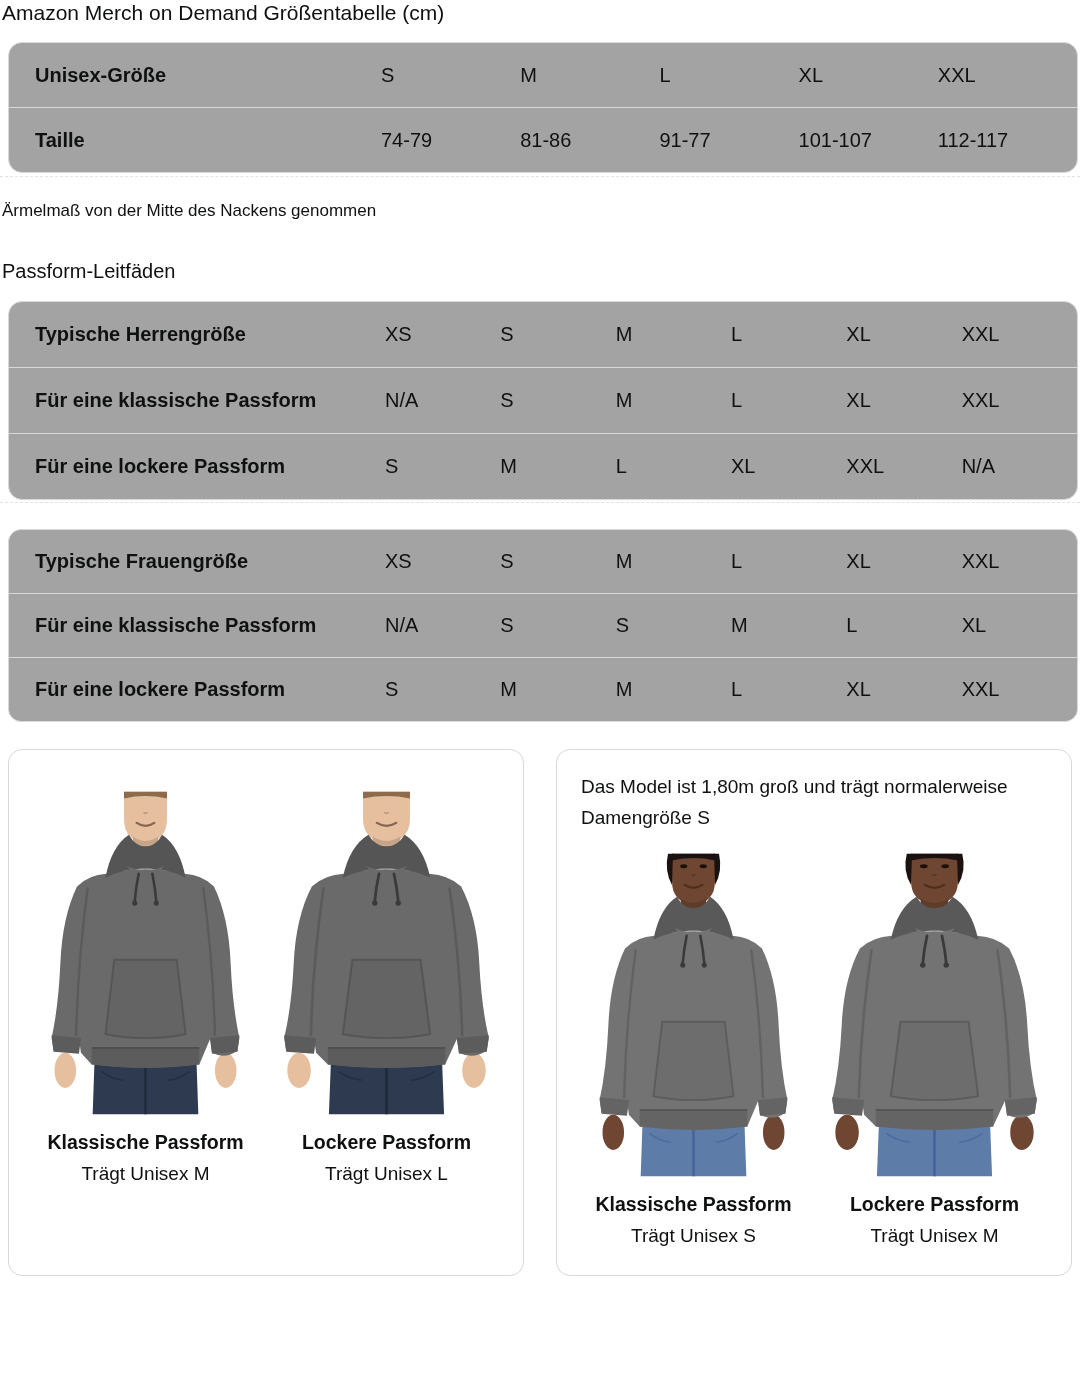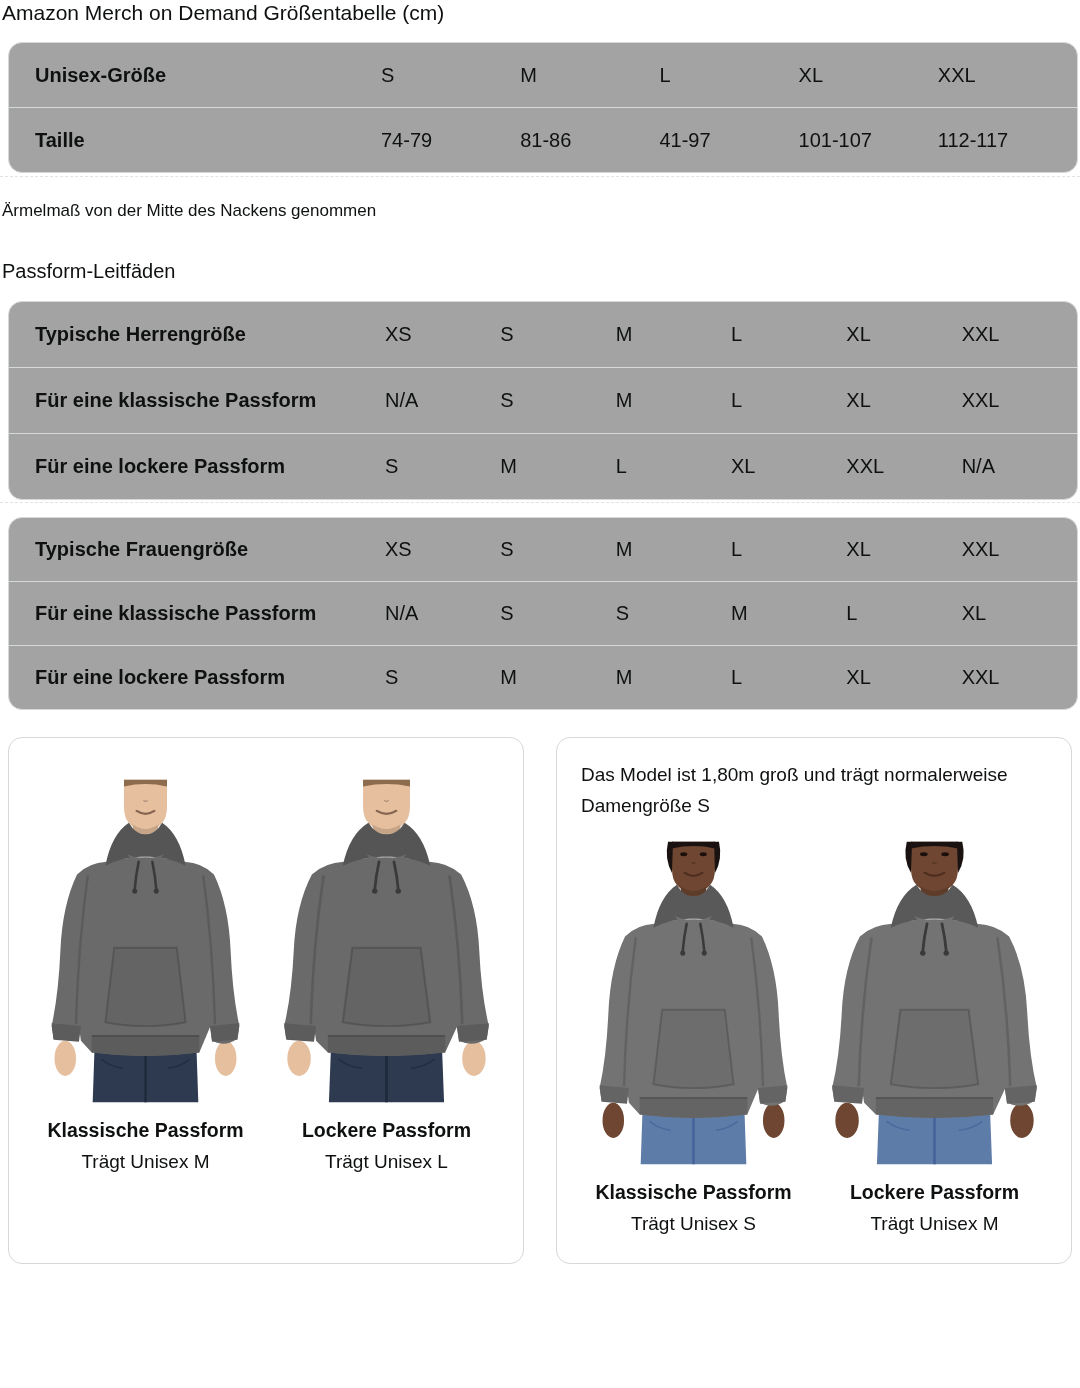--- a/index.html
+++ b/index.html
@@ -22,21 +22,21 @@
     border-bottom:1px solid var(--border,#D5D9D9);
     padding-left:26px;font-size:20px;
   }
   .tbl .row:last-child{border-bottom:none;}
   .tbl.size-grid .row{grid-template-columns:346px repeat(5,1fr);}
   .tbl.fit-grid .row{grid-template-columns:350px repeat(6,1fr);}
   .tbl .row-label{font-weight:700;padding-right:8px;}
   .tbl .cell{font-weight:400;text-align:left;}
   .tbl.men{margin-top:18px;}
   .tbl.men .row{height:65px;}
-  .tbl.women{margin-top:14px;}
+  .tbl.women{margin-top:26px;border-radius:13px;}
   .tbl.women .row{height:63px;}
 
   .dashed-divider{height:0;border-top:1px dashed var(--divider,#E3E3E3);margin-top:3px;}
   .dashed-divider.thin{margin-top:2px;}
 
   .cards{display:flex;gap:32px;margin:27px 8px 0 8px;height:527px;}
   .card{
     flex:1;box-sizing:border-box;border:1px solid var(--border,#D5D9D9);
     border-radius:14px;padding:21px 24px;background:#fff;
   }
@@ -121,21 +121,21 @@
       <div class="cell">S</div>
       <div class="cell">M</div>
       <div class="cell">L</div>
       <div class="cell">XL</div>
       <div class="cell">XXL</div>
     </div>
     <div class="row">
       <div class="row-label">Taille</div>
       <div class="cell">74-79</div>
       <div class="cell">81-86</div>
-      <div class="cell">41-97</div>
+      <div class="cell">91-77</div>
       <div class="cell">101-107</div>
       <div class="cell">112-117</div>
     </div>
   </div>
 
   <div class="dashed-divider"></div>
 
   <div class="note">Ärmelmaß von der Mitte des Nackens genommen</div>
 
   <div class="section-heading">Passform-Leitfäden</div>

